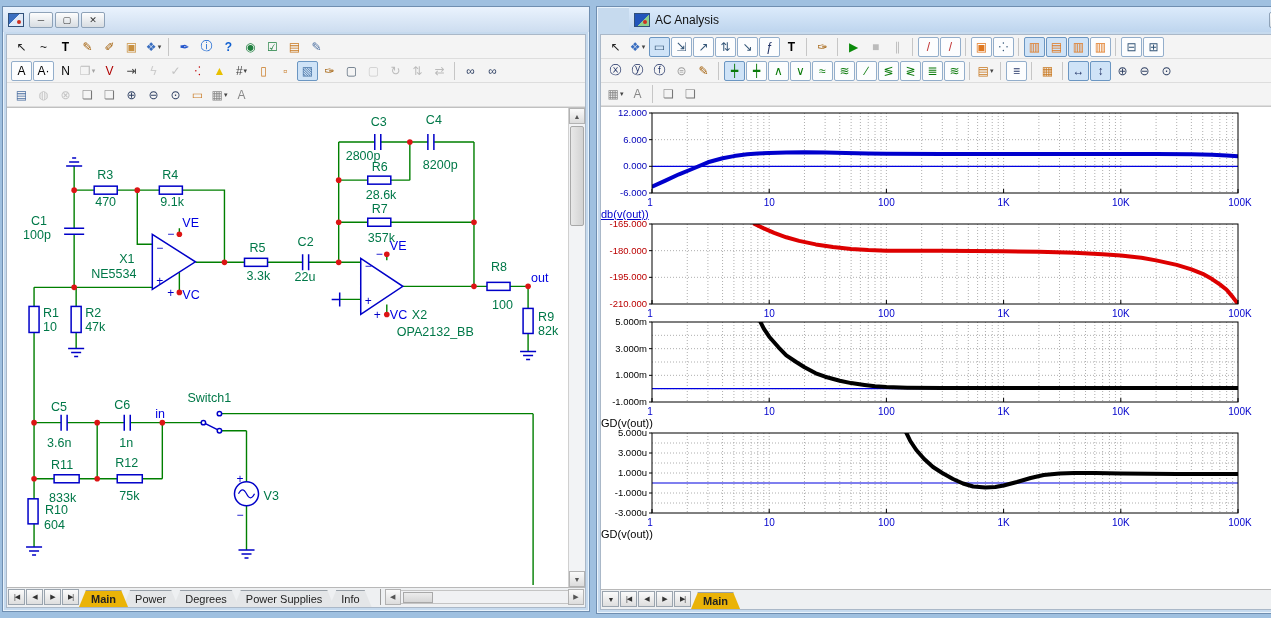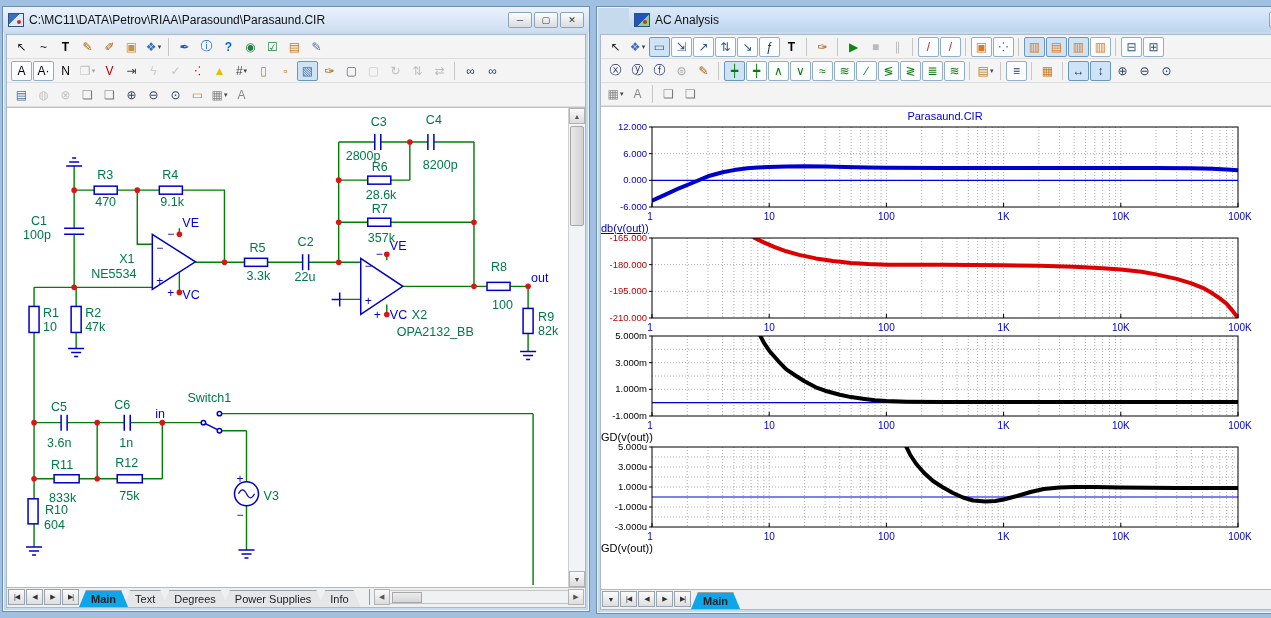--- a/index.html
+++ b/index.html
@@ -44,21 +44,21 @@
   
   .tabbar { flex:0 0 20px; display:flex; align-items:flex-end; background:#eef0f2;
     border-top:1px solid #b8b8b8; padding:0 1px; }
   .navbtn { width:17px; height:16px; margin:1px 1px 2px 0; display:flex; align-items:center; justify-content:center;
     font-size:7px; letter-spacing:-1px; color:#333; background:linear-gradient(#fbfbfb,#dedede);
     border:1px solid #9aa4ae; }
   .tab { height:17px; padding:0 12px; margin-left:-5px; display:flex; align-items:center;
     background:#e4e6e8; color:#222; font-size:11px;
     clip-path:polygon(7px 0, calc(100% - 7px) 0, 100% 100%, 0 100%);
     border-top:1px solid #98a0a8; }
-  .tab.active { background:#0ea5e9; font-weight:bold; z-index:2; }
+  .tab.active { background:#eab308; font-weight:bold; z-index:2; }
   .hscroll { display:flex; align-items:center; margin:1px 0 2px 8px; border-left:1px solid #999; padding-left:4px; flex:1; }
   .htrack { flex:1; height:14px; background:#f0f1f3; border:1px solid #c4c4c4; border-left:none; border-right:none; position:relative; }
   .hthumb { position:absolute; left:2px; top:1px; width:30px; height:11px;
     background:linear-gradient(#ececec,#d6d6d6); border:1px solid #a8a8a8; }
   .corner-piece { width:16px; height:14px; margin:0 0 2px 4px; background:linear-gradient(#f6f6f6,#dcdcdc); border:1px solid #a8a8a8; }
   
   .plots { flex:1 1 auto; background:#fff; border-top:1px solid #c8c8c8; padding-top:3px; overflow:hidden; }
   .plot-title { text-align:center; margin-left:51px; width:586px; color:#0000cc; font-size:11px; height:14px; }
   .plot-block svg { display:block; }
   .wf-label { font-size:11px; height:13px; }
@@ -73,21 +73,20 @@
   .sch-text { font-size:12.5px; fill:#007848; font-family:"Liberation Sans",sans-serif; }
   .sch-node { font-size:12.5px; fill:#0000e0; font-family:"Liberation Sans",sans-serif; }
   .sch-sign { font-size:12px; fill:#0000c8; font-family:"Liberation Sans",sans-serif; }
 </style>
 </head>
 <body>
 
 <div class="window" style="left:2px; top:6px; width:588px; height:606px;">
   <div class="titlebar">
     <div class="app-icon"></div>
-    <div class="title-text">C:\MC11\DATA\Petrov\RIAA\Parasound\Parasaund.CIR</div>
     <div class="winbtns">
       <div class="winbtn">─</div>
       <div class="winbtn">▢</div>
       <div class="winbtn">✕</div>
     </div>
   </div>
   <div class="client">
     <div class="toolbar">
         <span class="tbtn">
           <span style="color: rgb(34, 34, 34);">↖</span>
@@ -420,21 +419,21 @@
 
     <div class="tabbar">
       <span style="display:flex;">
           <div class="navbtn">|◀</div>
           <div class="navbtn">◀</div>
           <div class="navbtn">▶</div>
           <div class="navbtn">▶|</div>
         </span>
       <span style="display:flex; margin-left:4px;">
           <div class="tab active">Main</div>
-          <div class="tab">Text</div>
+          <div class="tab">Power</div>
           <div class="tab">Degrees</div>
           <div class="tab">Power Supplies</div>
           <div class="tab">Info</div>
         </span>
       <div class="hscroll">
         <div class="hscroll-btn">◀</div>
         <div class="htrack">
             <div class="hthumb"></div>
           </div>
         <div class="hscroll-btn">▶</div>
@@ -623,21 +622,20 @@
         <div class="tbsep"></div>
         <span class="tbtn">
           <span style="color: rgb(119, 119, 119);">❏</span>
         </span>
         <span class="tbtn">
           <span style="color: rgb(119, 119, 119);">❏</span>
         </span>
       </div>
 
     <div class="plots">
-      <div class="plot-title">Parasaund.CIR</div>
       <div class="plot-block">
         <svg width="664" height="98" viewBox="0 0 664 98">
             <line x1="86.2807154918186" y1="3" x2="86.2807154918186" y2="83" class="grid"></line>
             <line x1="106.91861105314445" y1="3" x2="106.91861105314445" y2="83" class="grid"></line>
             <line x1="121.5614309836372" y1="3" x2="121.5614309836372" y2="83" class="grid"></line>
             <line x1="132.91928450818142" y1="3" x2="132.91928450818142" y2="83" class="grid"></line>
             <line x1="142.19932654496304" y1="3" x2="142.19932654496304" y2="83" class="grid"></line>
             <line x1="150.0454902896709" y1="3" x2="150.0454902896709" y2="83" class="grid"></line>
             <line x1="156.8421464754558" y1="3" x2="156.8421464754558" y2="83" class="grid"></line>
             <line x1="162.8372221062889" y1="3" x2="162.8372221062889" y2="83" class="grid"></line>

